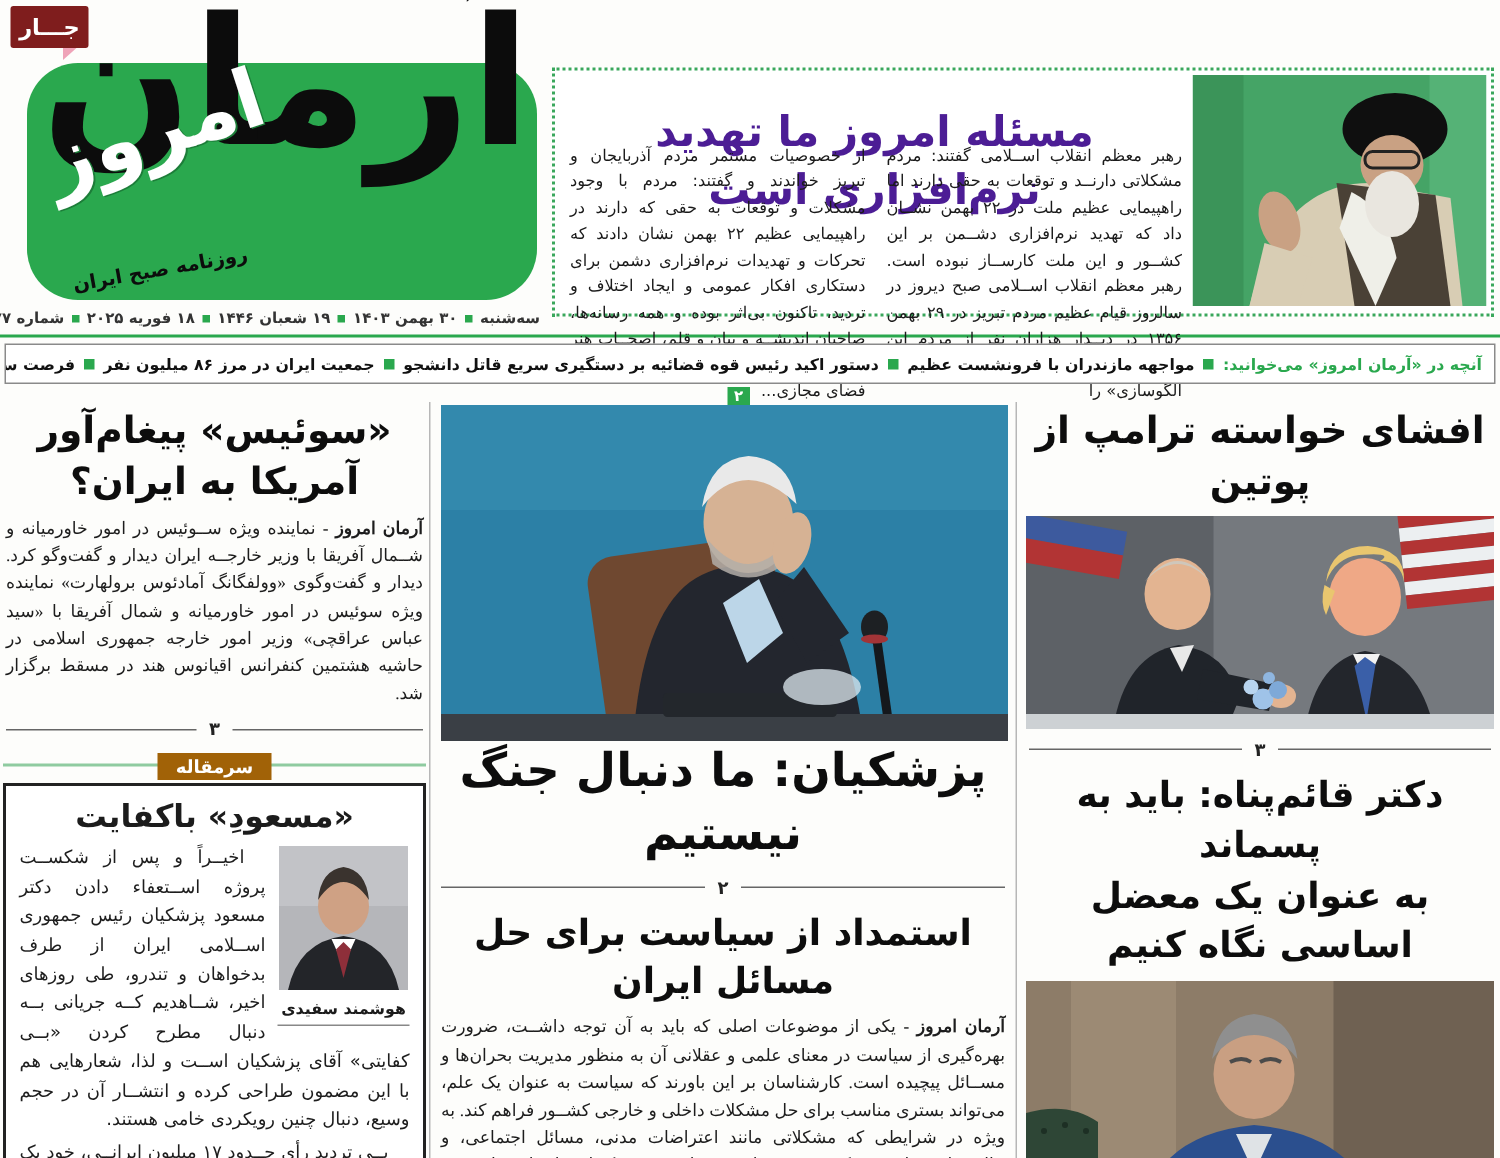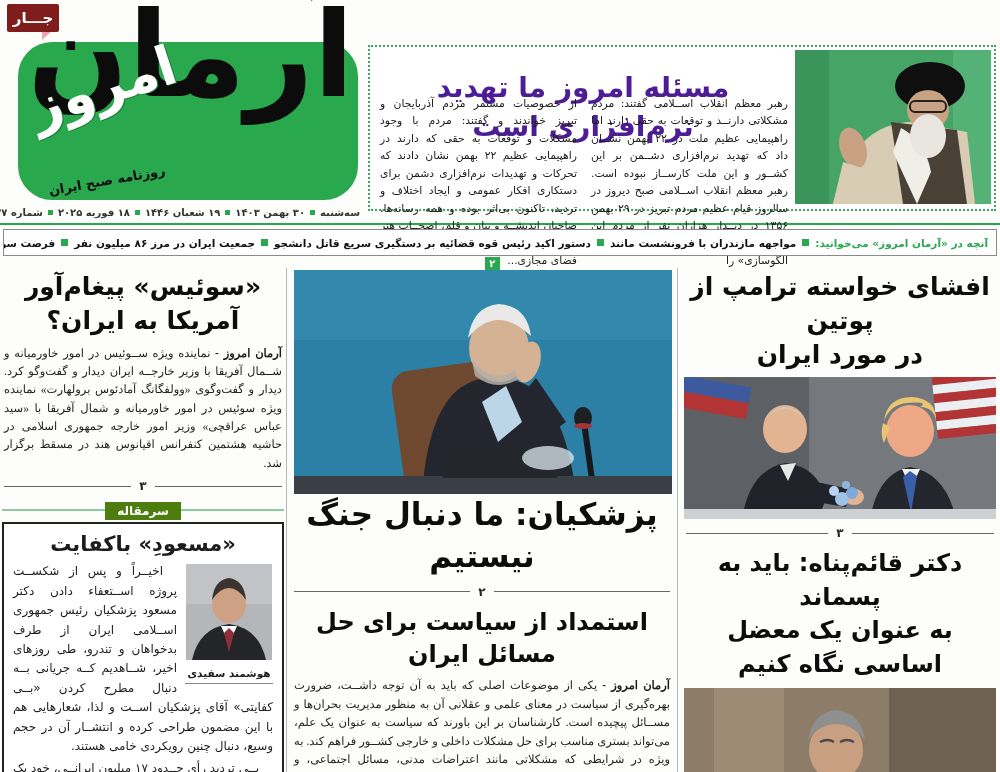--- a/index.html
+++ b/index.html
@@ -92,21 +92,21 @@
   .pg-divider::before,.pg-divider::after{content:"";flex:1;height:1px;background:#666;}
   .pg-divider span{font-size:12px;font-weight:bold;}
 
   .bodytext{font-size:11.5px;line-height:1.6;text-align:justify;color:#1d1d1d;margin:6px 2px 0;font-family:Liberation Serif, serif;}
   .lead-in{font-weight:bold;}
 
   
   .kicker-row{position:relative;text-align:center;margin-top:4px;height:20px;}
   .kicker-row .kline{position:absolute;left:0;right:0;top:9px;height:2px;background:#8fcba0;}
   .kicker{
-    position:relative;display:inline-block;background:#4d7c0f;color:#fff;
+    position:relative;display:inline-block;background:#a16207;color:#fff;
     font-size:12px;font-weight:bold;padding:2px 12px;z-index:1;
   }
   .editorial-box{border:2px solid #222;margin-top:2px;padding:6px 9px;background:#fff;height:260px;}
   .ed-title{font-size:21px;font-weight:bold;text-align:center;margin:2px 0 6px;}
   .ed-photo{float:right;width:88px;margin:2px 0 2px 8px;text-align:center;}
   .ed-photo .cap{font-size:10.5px;font-weight:bold;border-bottom:1px solid #888;padding:3px 0 4px;}
   .ed-body p{font-size:12px;line-height:1.62;text-align:justify;margin:0 0 2px;text-indent:14px;color:#1d1d1d;}
 </style>
 </head>
 <body>
@@ -162,21 +162,21 @@
         <ellipse cx="133" cy="60" rx="21" ry="20" fill="#c9a183"></ellipse>
         <ellipse cx="133" cy="86" rx="18" ry="22" fill="#e9e6df"></ellipse>
         <rect x="115" y="51" width="36" height="11" rx="5" fill="none" stroke="#222" stroke-width="2"></rect>
       </svg>
     </div>
   </div>
 
   <div class="teaser-bar">
     <span class="teaser-label">آنچه در «آرمان امروز» می‌خوانید:</span>
     <span class="tsq"></span>
-    <span class="teaser-item">مواجهه مازندران با فرونشست مانند</span>
+    <span class="teaser-item">مواجهه مازندران با فرونشست عظیم</span>
     <span class="tsq"></span>
     <span class="teaser-item">دستور اکید رئیس قوه قضائیه بر دستگیری سریع قاتل دانشجو</span>
     <span class="tsq"></span>
     <span class="teaser-item">جمعیت ایران در مرز ۸۶ میلیون نفر</span>
     <span class="tsq"></span>
     <span class="teaser-item">فرصت سود ۶۵ میلیونی برای هر ایرانی</span>
 
   </div>
 
   <div class="vrule vr1"></div>
@@ -216,21 +216,20 @@
     <h2 class="hl hl-one">استمداد از سیاست برای حل مسائل ایران</h2>
     <p class="bodytext">
       <span class="lead-in">آرمان امروز -</span>
       <span>یکی از موضوعات اصلی که باید به آن توجه داشــت، ضرورت بهره‌گیری از سیاست در معنای علمی و عقلانی آن به منظور مدیریت بحران‌ها و مســائل پیچیده است. کارشناسان بر این باورند که سیاست به عنوان یک علم، می‌تواند بستری مناسب برای حل مشکلات داخلی و خارجی کشــور فراهم کند. به ویژه در شرایطی که مشکلاتی مانند اعتراضات مدنی، مسائل اجتماعی، و چالش‌های سیاسی در کشور وجود دارد، به نظر می‌رسد که استفاده از سیاست به عنوان یک ابزار علمی می‌تواند کمک زیادی در جهت حل این مسائل داشته باشد. در این راستا، به گفته برخی تحلیلگران، باید از سیاست در معنای علمی و تخصصی خود بهره برد تا نه تنها مسائل سیاسی، بلکه چالش‌های اجتماعی و اقتصادی نیز به طور اصولی و مسالمت‌آمیز حل و فصل شوند...</span>
     </p>
   </div>
 
   <div class="col col-right">
     <h2 class="hl hl-lg">
       <span>افشای خواسته ترامپ از پوتین</span><br>
-      <span>در مورد ایران</span>
     </h2>
     <div class="photo" style="margin-top:6px;">
       <svg width="312" height="142" viewBox="0 0 312 142" preserveAspectRatio="none">
         <rect width="312" height="142" fill="#75797e"></rect>
         <rect width="125" height="142" fill="#5d6166"></rect>
         <g transform="rotate(10 40 28)">
           <rect x="-6" y="6" width="70" height="16" fill="#3d5a9e"></rect>
           <rect x="-6" y="22" width="70" height="16" fill="#b23434"></rect>
         </g>
         <g transform="rotate(-6 282 40)">

